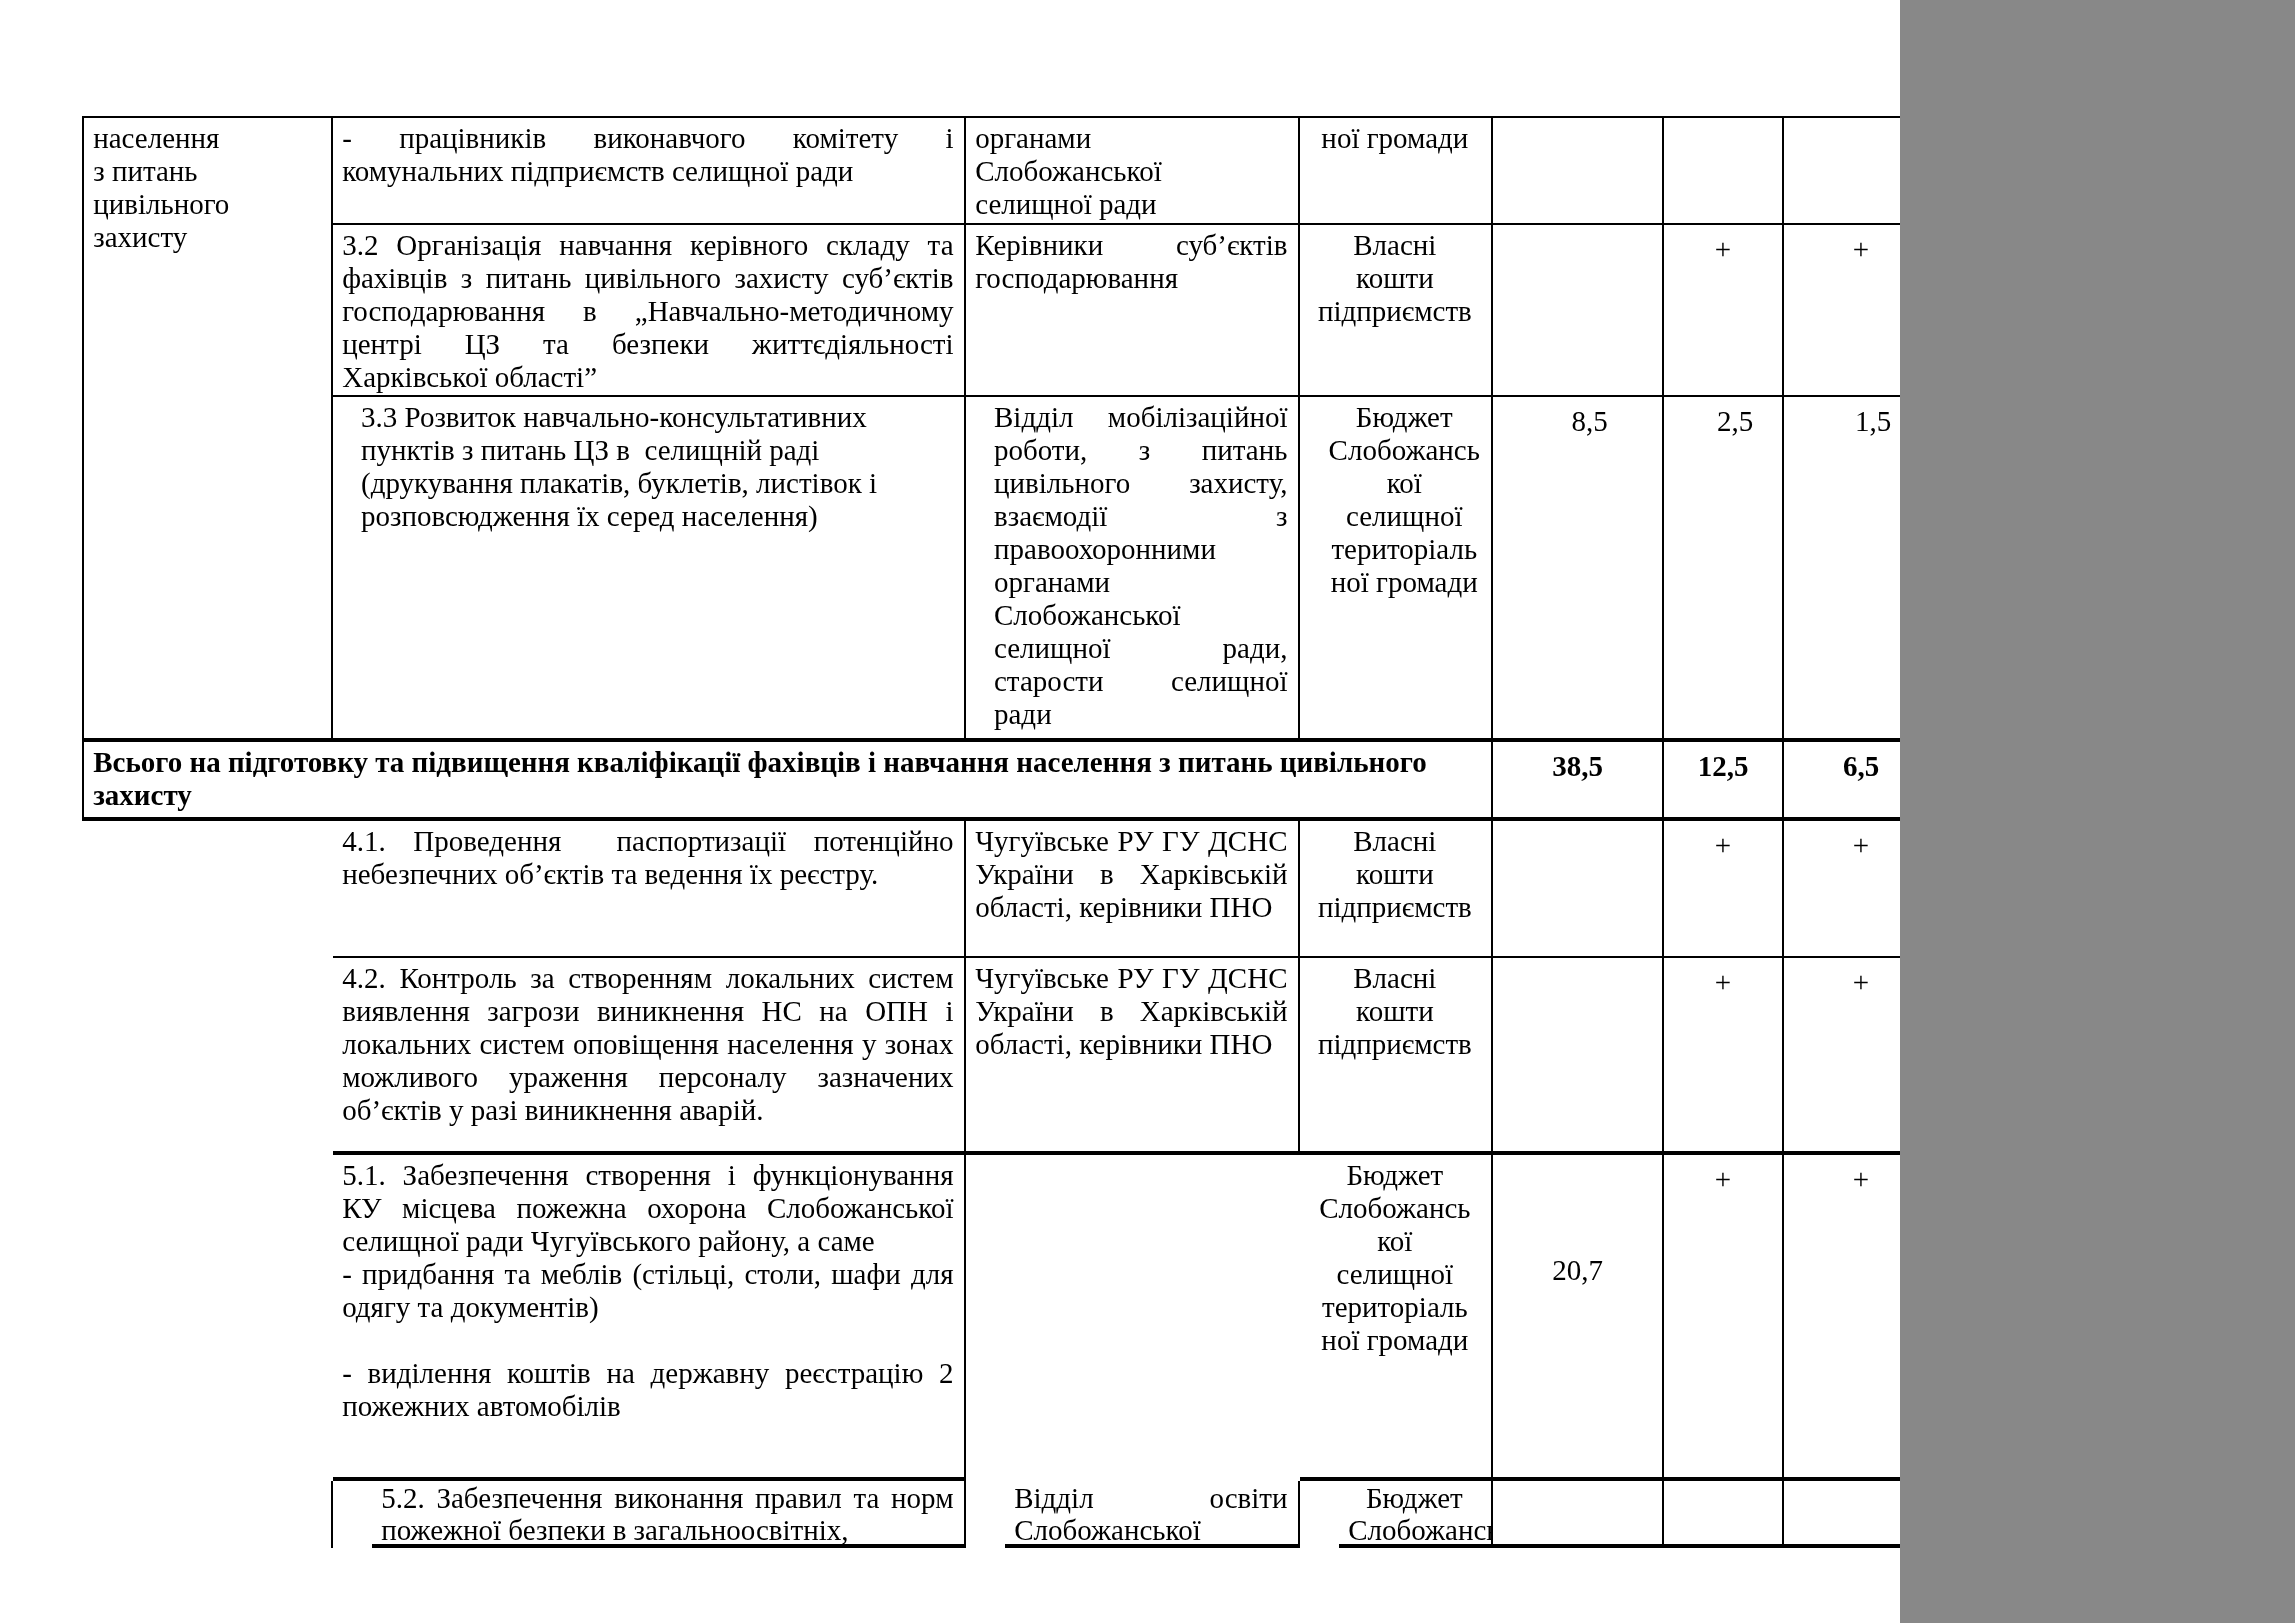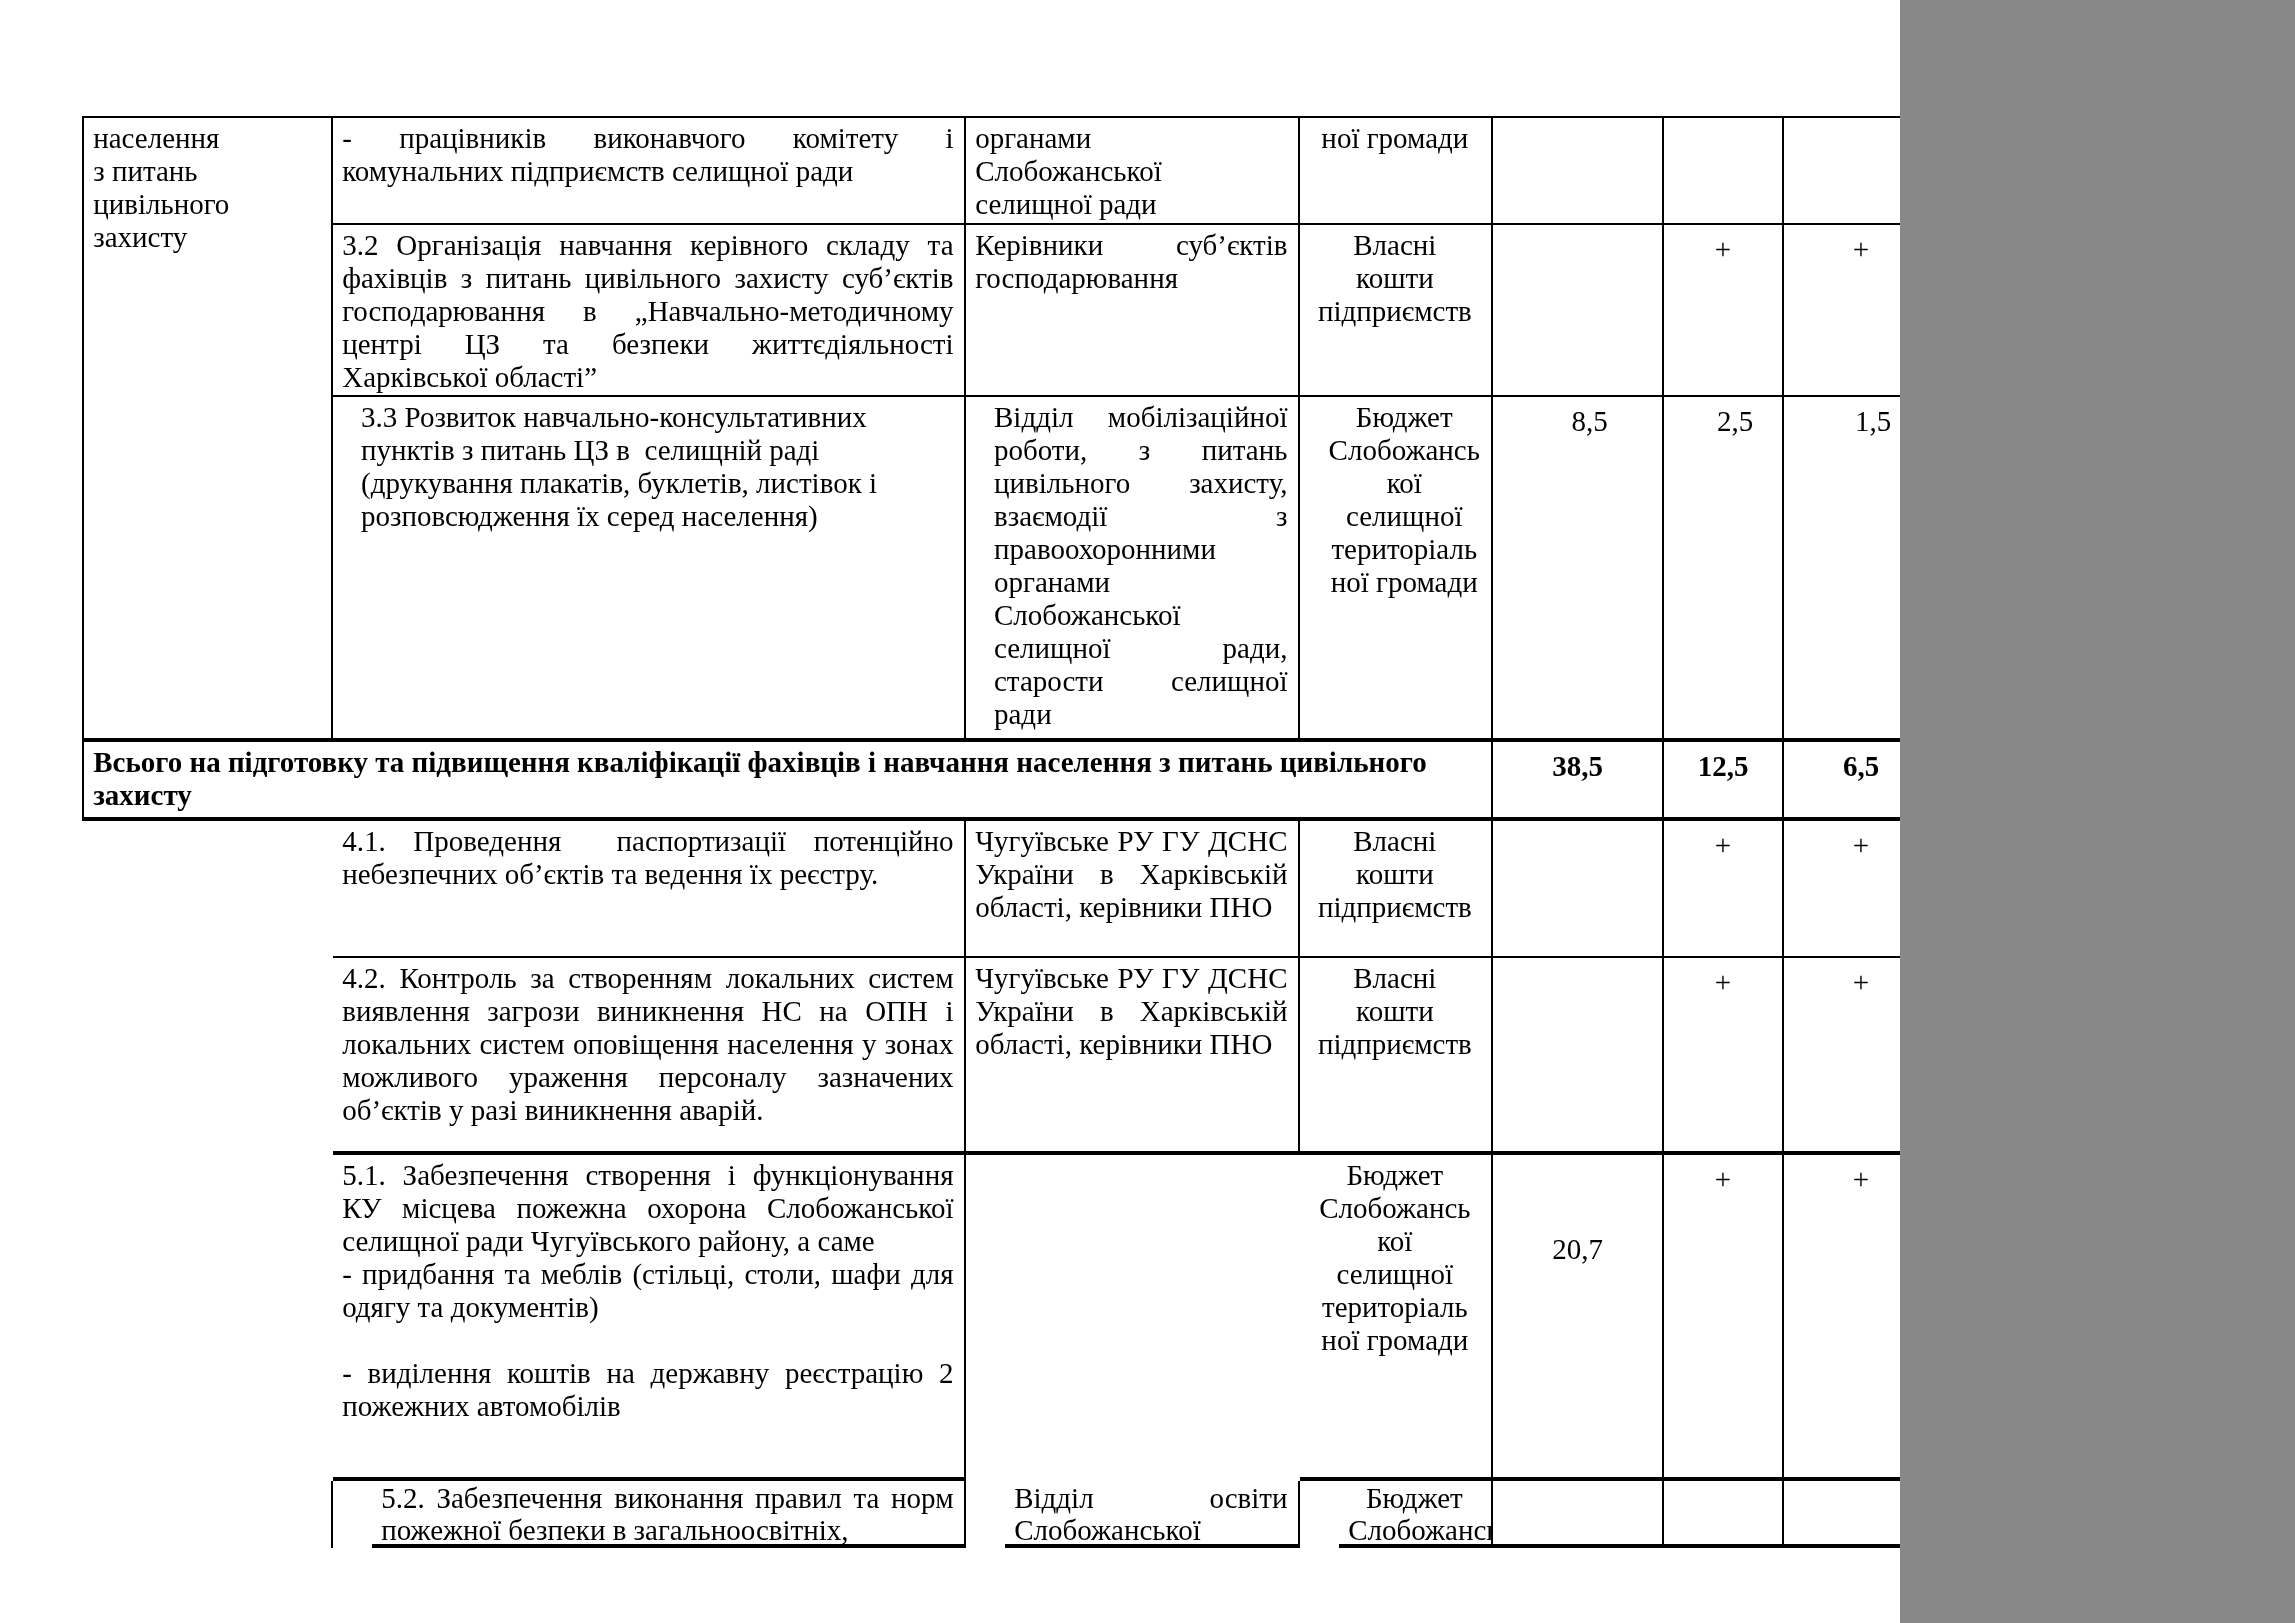--- a/index.html
+++ b/index.html
@@ -33,21 +33,21 @@
   .bl { border-left: 2.6px solid #000; }
   .hb { border-bottom-width: 4.6px; }
   .nb { border-bottom: none; }
   .fill { border: none; border-right: 2.6px solid #000; padding: 0; }
   .just { text-align: justify; white-space: pre-wrap; }
   .left { text-align: left; white-space: pre-wrap; }
   .ctr  { text-align: center; white-space: pre-line; }
   .num  { text-align: center; padding: 7.9px 3.9px 3.9px 3.9px; }
   .bold { font-weight: 700; }
   .tight { line-height: 32px; padding-top: 1.3px; margin-left: 39px; }
-  .v-late { padding-top: 78px; }
+  .v-late { padding-top: 99px; }
   .numline { text-align: center; }
   .gap-late { margin-top: 229px; }
   
   .c1 { grid-column: 1 / 2; } .c2 { grid-column: 2 / 3; } .c3 { grid-column: 3 / 4; }
   .c4 { grid-column: 4 / 5; } .n1 { grid-column: 5 / 6; } .n2 { grid-column: 6 / 7; }
   .n3 { grid-column: 7 / 8; } .n4 { grid-column: 8 / 9; } .n5 { grid-column: 9 / 10; }
   .n6 { grid-column: 10 / 11; }
   .r1 { grid-row: 1 / 2; } .r2 { grid-row: 2 / 3; } .r3 { grid-row: 3 / 4; padding-left: 28px; }
   .r4 { grid-row: 4 / 5; } .r5 { grid-row: 5 / 6; } .r6 { grid-row: 6 / 7; }
   .r7 { grid-row: 7 / 8; } .r8 { grid-row: 8 / 9; }

